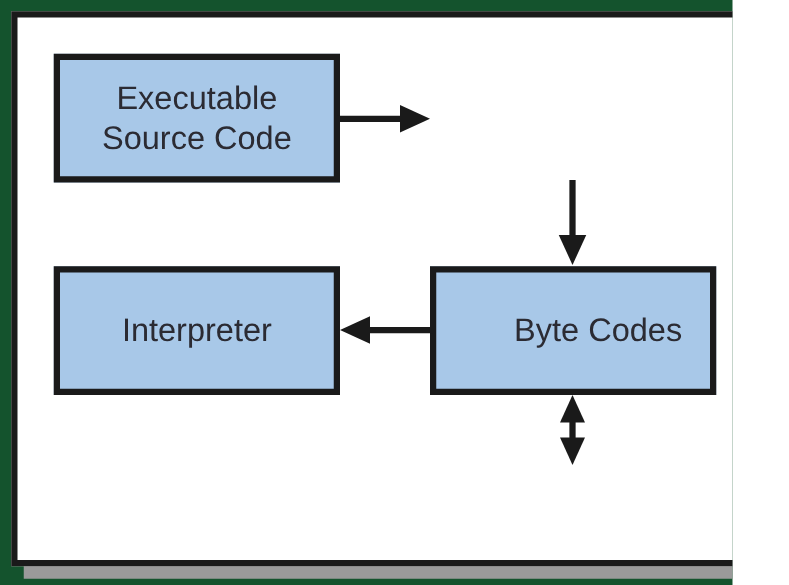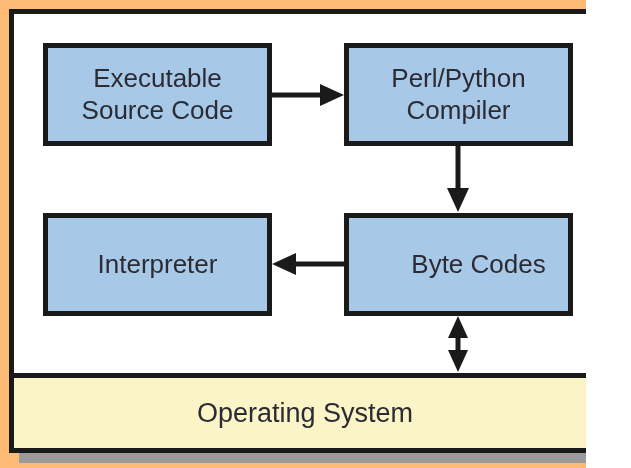--- a/index.html
+++ b/index.html
@@ -7,21 +7,21 @@
     --os_fill:#faf4c6;
     --border:#1a1a1a;
     --shadow:#9a9a9a;
     --text:#2b2b33;
   }
   html,body{margin:0;padding:0;background:#ffffff;}
   body{font-family:"Liberation Sans", sans-serif;}
   .canvas{
     position:relative;
     width:586px;height:468px;
-    background:#fdba74;
+    background:#14532d;
     overflow:hidden;
   }
   .figure{
     position:absolute;
     left:9px;top:9px;
     width:592px;height:444px;
     box-sizing:border-box;
     border:5px solid var(--border);
     background:#ffffff;
     box-shadow:10px 10px 0 0 var(--shadow);
@@ -61,28 +61,25 @@
 </head>
 <body>
 
 <div class="canvas">
 
   <div class="figure"></div>
 
   <div class="node node-source">Executable
 Source Code</div>
 
-  <div class="node node-compiler">Perl/Python
-Compiler</div>
 
   <div class="node node-interpreter">Interpreter</div>
 
   <div class="node node-bytecodes">Byte Codes</div>
 
-  <div class="node node-os">Operating System</div>
 
   <svg class="arrows" viewBox="0 0 631 468" xmlns="http://www.w3.org/2000/svg">
 
     <g>
       <line x1="270" y1="95" x2="324" y2="95"></line>
       <polygon points="344,95 320,84 320,106"></polygon>
     </g>
 
     <g>
       <line x1="458" y1="144" x2="458" y2="192"></line>

